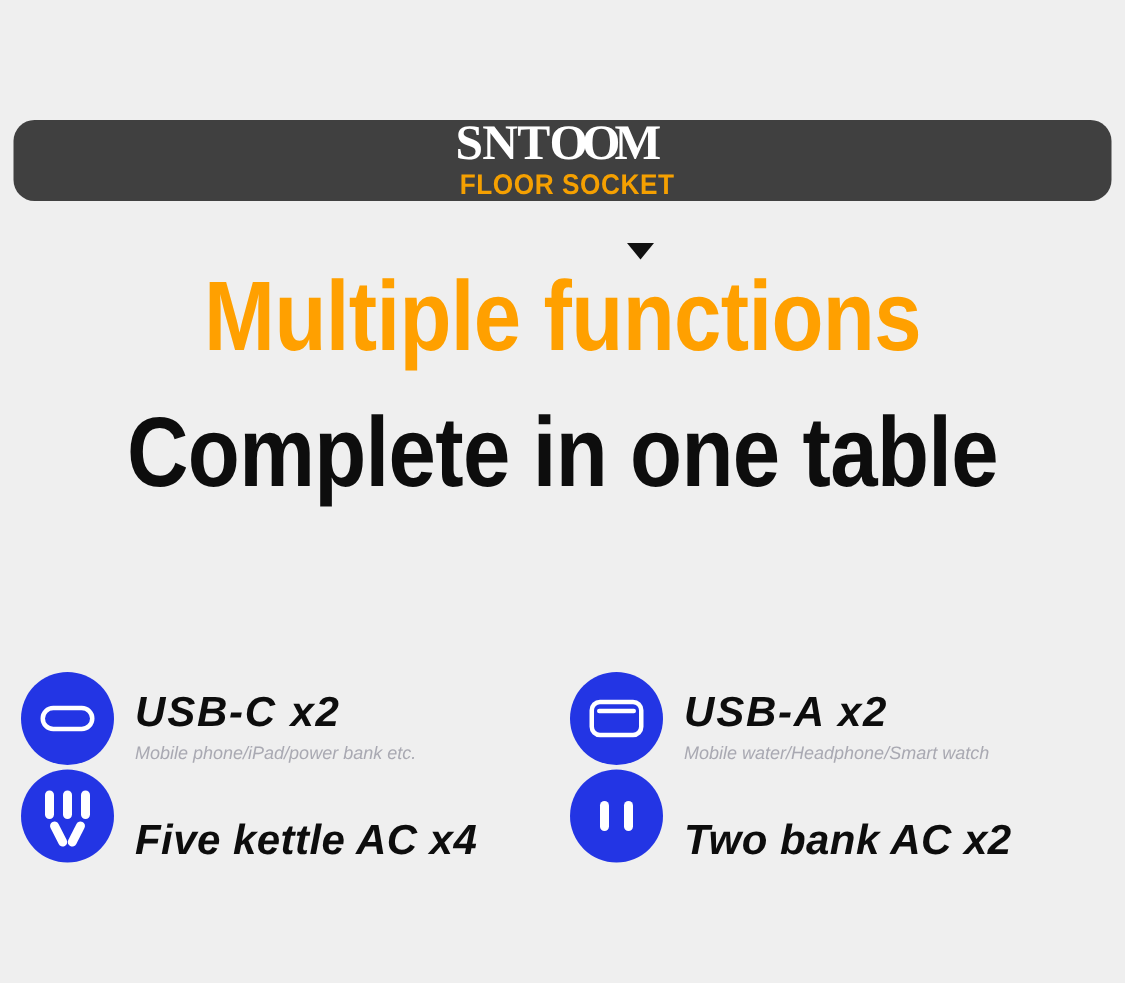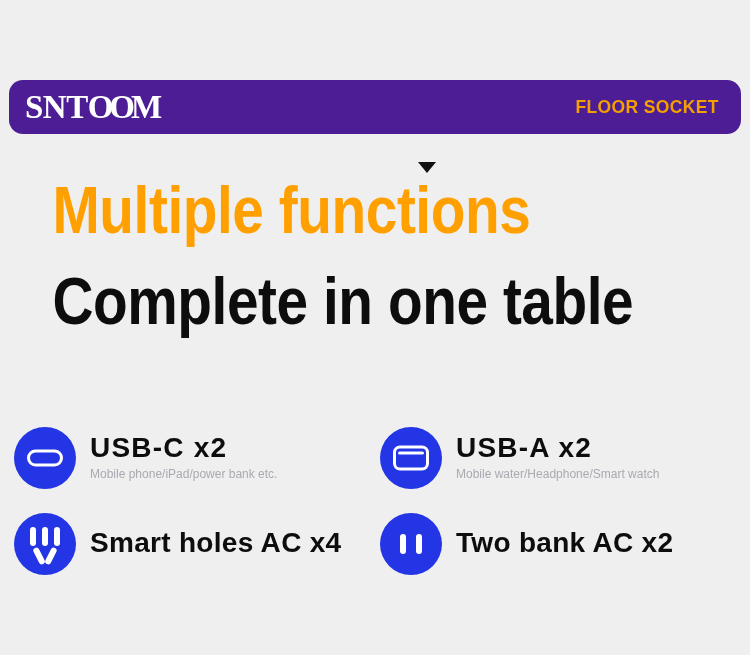--- a/index.html
+++ b/index.html
@@ -14,26 +14,27 @@
     position:relative;
     width:750px; height:655px;
     background:#efefef;
   }
 
   
   .header-bar {
     position:absolute;
     left:9px; top:80px;
     width:732px; height:54px;
-    background:#4c1d95;
+    background:#404040;
     border-radius:14px;
     display:flex;
     align-items:center;
     justify-content:space-between;
     padding:0 22px 0 16px;
+    flex-direction:column;
   }
   .brand-logo {
     color:#ffffff;
     font-family:"Liberation Serif", serif;
     font-weight:bold;
     font-size:33px;
     letter-spacing:-0.5px;
     line-height:1;
     white-space:nowrap;
     display:flex;
@@ -59,20 +60,21 @@
     border-left:9px solid transparent;
     border-right:9px solid transparent;
     border-top:11px solid #111111;
   }
 
   
   .headline-wrap {
     position:absolute;
     left:0; top:176px;
     width:750px;
+    text-align:center;
   }
   .headline-primary {
     color:#ffa000;
     font-family:"Liberation Sans Narrow","Liberation Sans", sans-serif;
     font-weight:bold;
     font-size:66px;
     line-height:1.05;
     letter-spacing:-0.5px;
     transform:scaleX(0.86);
     white-space:nowrap;
@@ -93,22 +95,23 @@
   .features {
     position:absolute;
     left:0; top:403px;
     width:750px;
     display:grid;
     grid-template-columns:368px 382px;
     grid-template-rows:107px auto;
   }
   .feature {
     display:flex;
-    align-items:center;
+    align-items:flex-end;
     padding-left:14px;
+    font-style:italic;
   }
   .feature.col2 { padding-left:12px; }
 
   .feature-icon {
     flex:0 none;
     width:62px; height:62px;
     border-radius:50%;
     background:#2335e4;
     position:relative;
     margin-top:3px;
@@ -241,21 +244,21 @@
       <div class="feature-icon">
         <span class="glyph-five">
           <i class="pin-l"></i>
           <i class="pin-m"></i>
           <i class="pin-r"></i>
           <i class="ang-l"></i>
           <i class="ang-r"></i>
         </span>
       </div>
       <div class="feature-text">
-        <div class="feature-title ac">Smart holes AC x4</div>
+        <div class="feature-title ac">Five kettle AC x4</div>
       </div>
     </div>
 
     <div class="feature col2">
       <div class="feature-icon">
         <span class="glyph-two">
           <i class="slot-l"></i>
           <i class="slot-r"></i>
         </span>
       </div>

